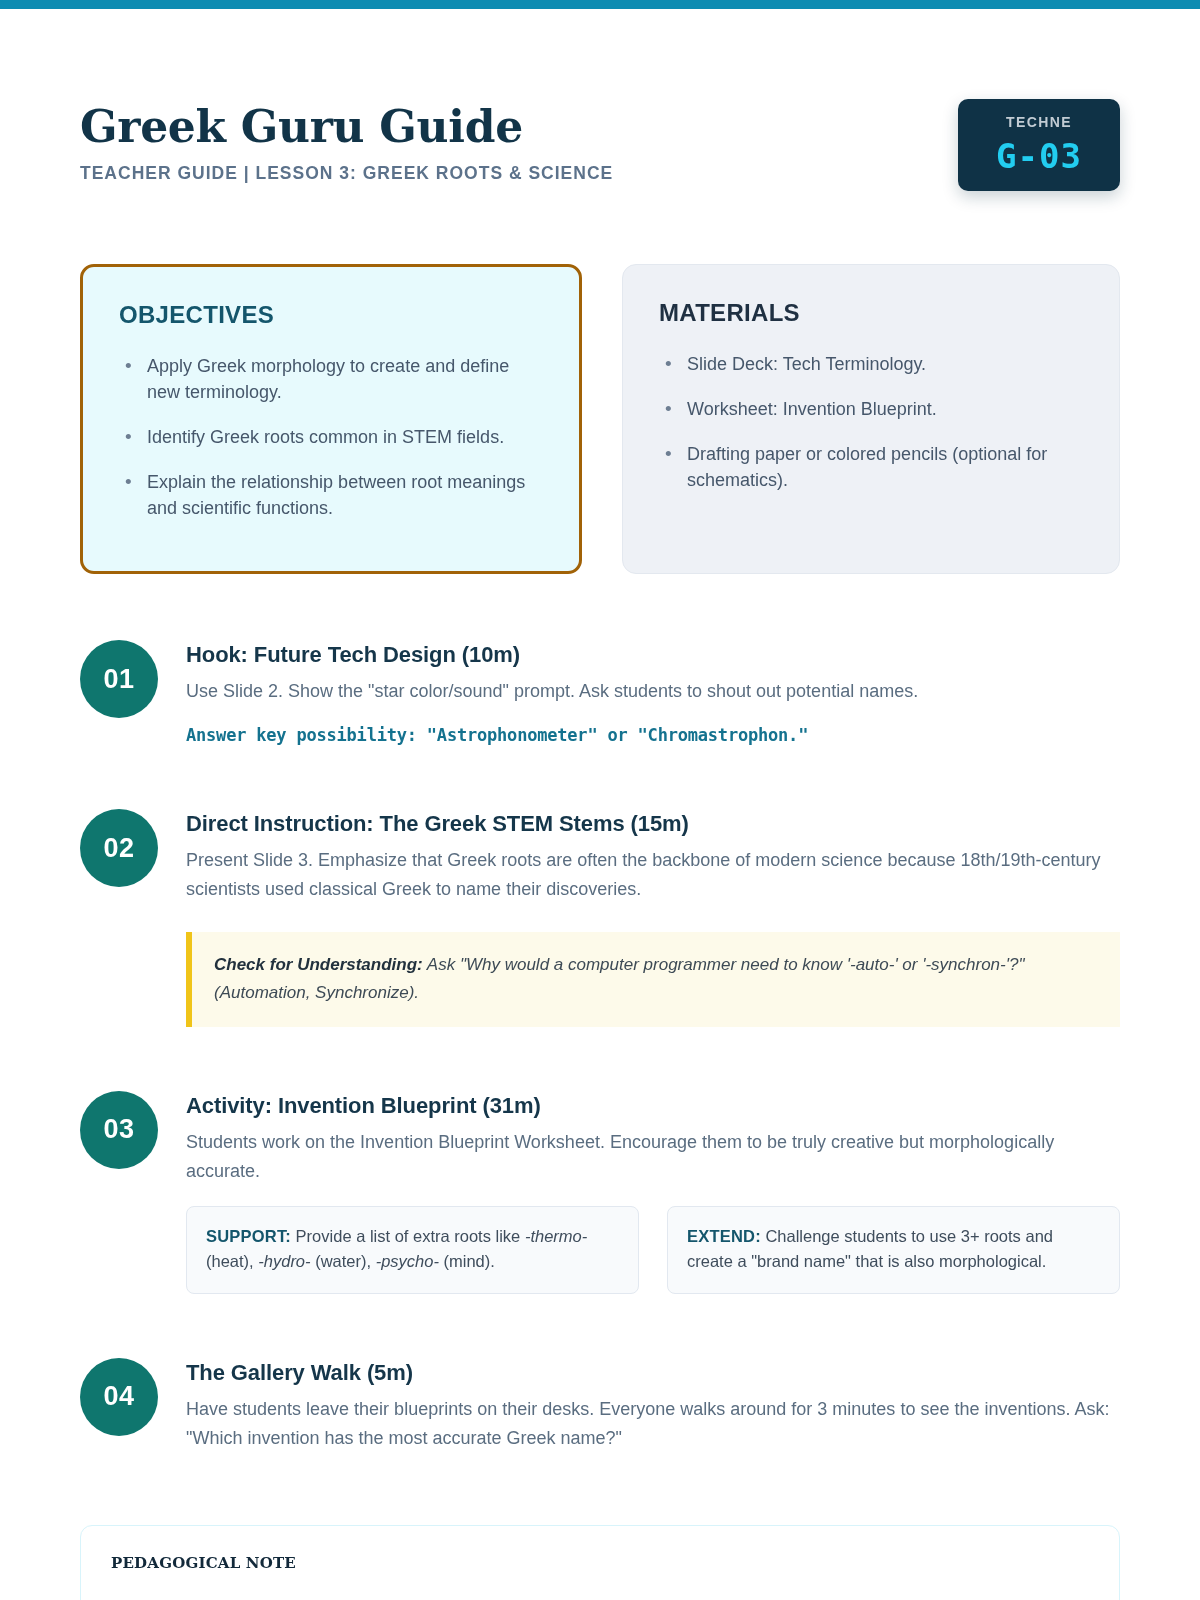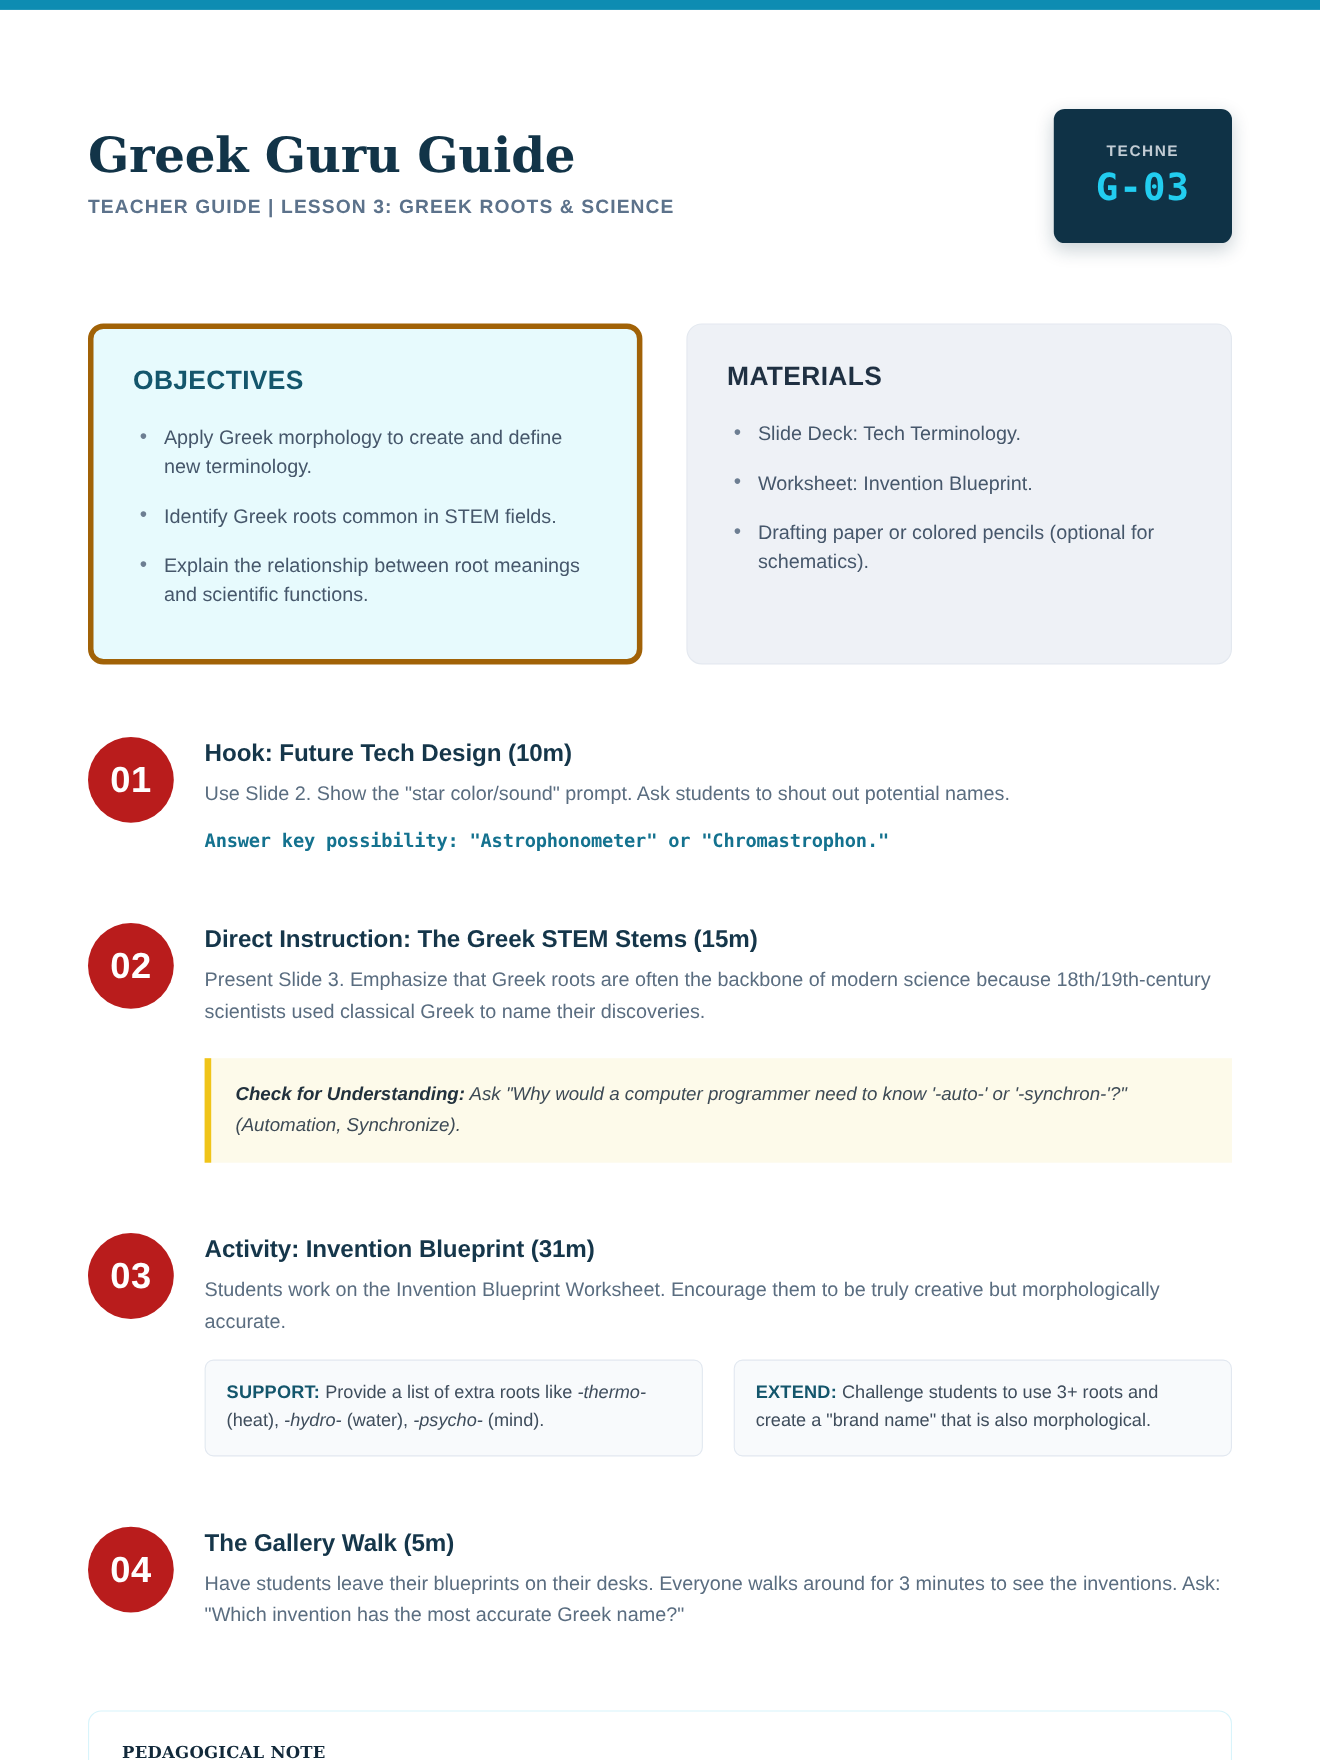--- a/index.html
+++ b/index.html
@@ -45,21 +45,21 @@
     margin-top: 13px;
     font-size: 17.5px;
     font-weight: 700;
     letter-spacing: 1.0px;
     color: #5c728b;
     text-transform: uppercase;
   }
 
   .badge {
     width: 162px;
-    height: 122px;
+    height: 92px;
     background: #0f3246;
     border-radius: 10px;
     display: flex;
     flex-direction: column;
     align-items: center;
     justify-content: center;
     box-shadow: 0 6px 16px rgba(15,50,70,0.22);
     margin-top: 12px;
   }
 
@@ -88,21 +88,21 @@
 
   .card {
     flex: 1;
     border-radius: 14px;
     padding: 34px 34px 34px 36px;
     min-height: 310px;
   }
 
   .card.objectives {
     background: #e7fafd;
-    border: 5px solid #a16207;
+    border: 3px solid #a16207;
   }
 
   .card.materials {
     background: #eef1f6;
     border: 1px solid #e3e8ef;
   }
 
   .card-title {
     font-size: 24px;
     font-weight: 700;
@@ -144,26 +144,26 @@
     margin-bottom: 60px;
   }
 
   .step:last-child { margin-bottom: 0; }
 
   .step-num {
     flex: 0 0 78px;
     width: 78px;
     height: 78px;
     border-radius: 50%;
-    background: #b91c1c;
+    background: #0f766e;
     color: #ffffff;
     display: flex;
     align-items: center;
     justify-content: center;
-    font-size: 33px;
+    font-size: 27px;
     font-weight: 700;
     letter-spacing: 0.5px;
     margin-top: 4px;
   }
 
   .step-body { flex: 1; padding-top: 6px; }
 
   .step-title {
     font-size: 22px;
     font-weight: 700;

